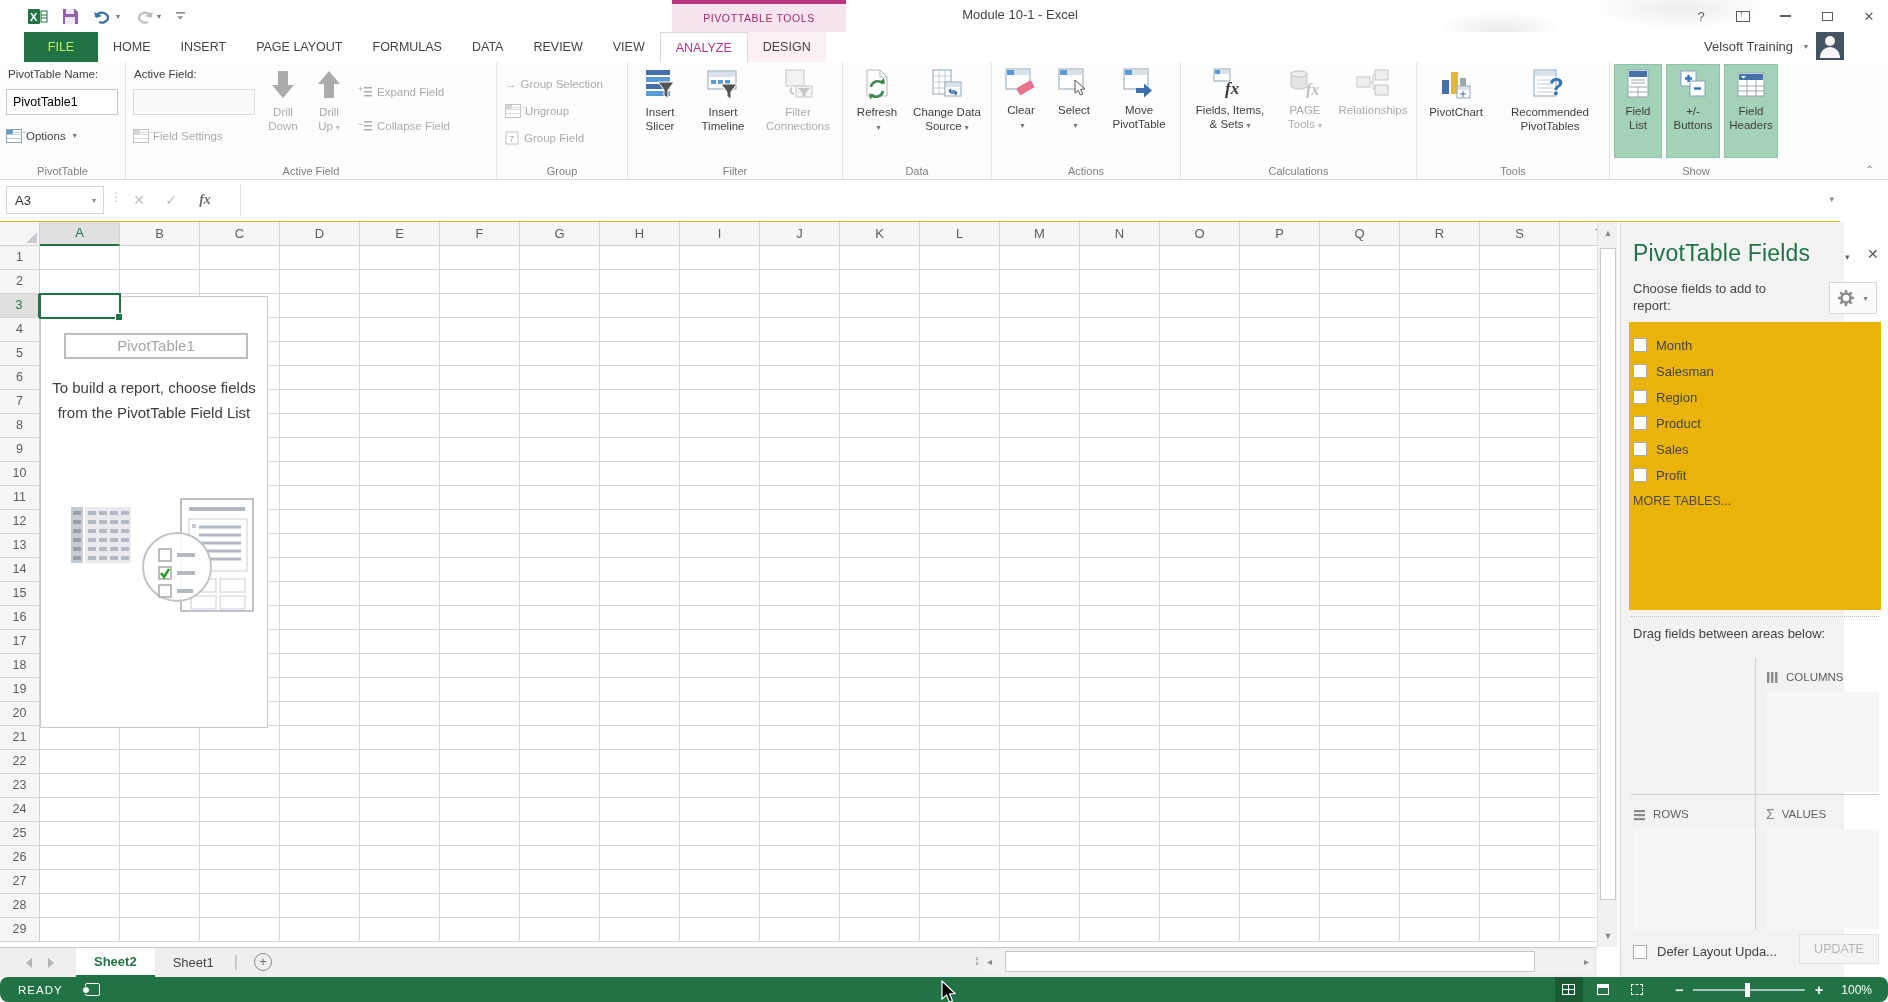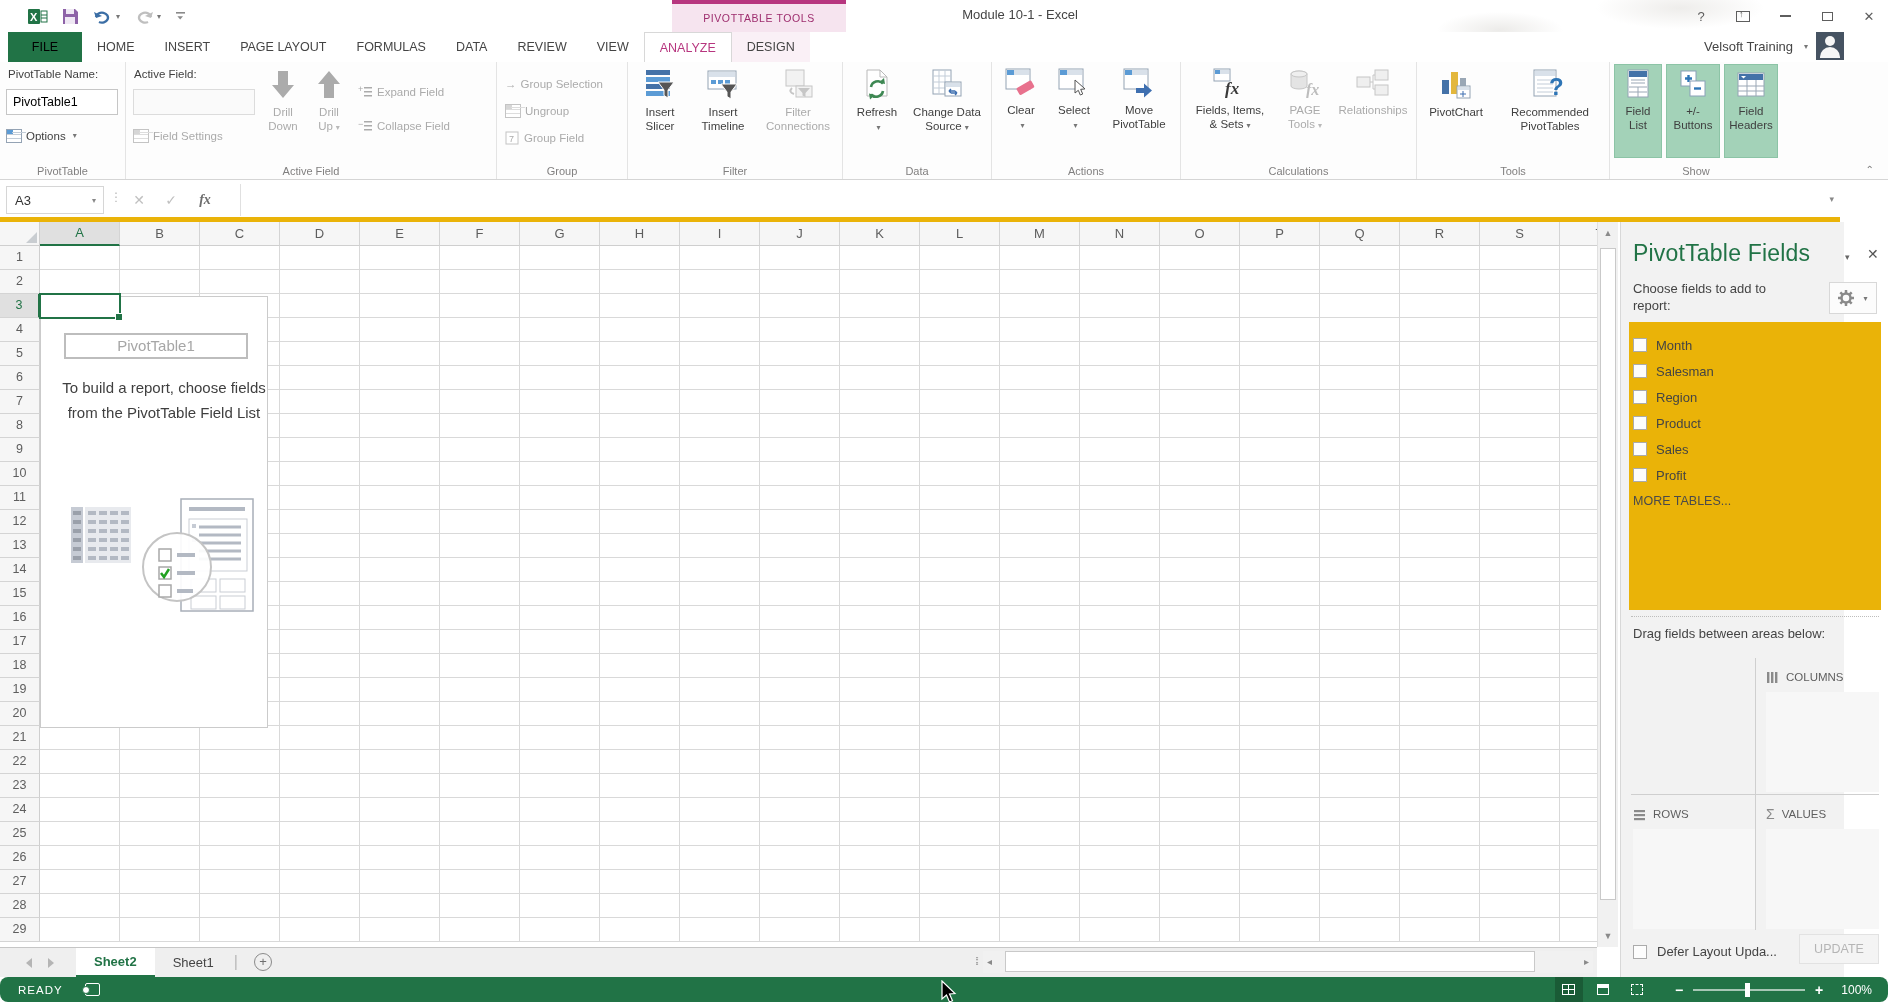--- a/index.html
+++ b/index.html
@@ -31,21 +31,21 @@
   #avatar { width:28px; height:28px; background:#465362; position:relative; }
   #avatar::before { content:""; position:absolute; left:9px; top:4px; width:10px; height:10px;
     border-radius:50%; background:#F6F6F6; }
   #avatar::after { content:""; position:absolute; left:4px; top:15px; width:20px; height:11px;
     border-radius:10px 10px 0 0; background:#F6F6F6; }
 
   
   #tabrow { position:absolute; left:0; top:32px; width:1888px; height:30px; background:#FFFFFF; }
   #tab-strip { display:flex; height:30px; align-items:stretch; }
   .tab { padding:0 15px; font-size:12.5px; color:#444; display:flex; align-items:center; }
-  .tab.file { background:#217346; color:#000000; width:74px; justify-content:center; margin-left:8px; }
+  .tab.file { background:#217346; color:#bef264; width:74px; justify-content:center; margin-left:24px; }
   .ctx-wrap { display:flex; background:#FAF0F6; }
   .tab.ctx-active { background:#FFFFFF; color:#B7367F;
     border:1px solid #D8D8D8; border-bottom:none; }
   .tab.ctx { color:#444; }
 
   
   #ribbon { position:absolute; left:0; top:62px; width:1888px; height:118px; background:#FDFDFD;
     border-bottom:1px solid #D5D5D5; display:flex; }
   .rgroup { position:relative; border-right:1px solid #E4E4E4; flex:none; height:117px; }
   .rg-label { position:absolute; left:0; right:0; bottom:2px; text-align:center;
@@ -66,21 +66,21 @@
   .mini-grid { width:16px; height:14px; border:1px solid #94A3B4; background:#fff; position:relative; flex:none; }
   .mini-grid::before { content:""; position:absolute; left:0; top:0; width:6px; height:4px; background:#5B9BD5; }
   .mini-grid::after { content:""; position:absolute; left:0; top:4px; right:0; height:1px; background:#C3CDD8;
     box-shadow:0 4px 0 #C3CDD8, 5px -2px 0 #C3CDD8; }
   .mini-grid.gray { border-color:#C4C4C4; }
   .mini-grid.gray::before { background:#D6D6D6; }
   .mini-grid.gray::after { background:#DDD; box-shadow:0 4px 0 #DDD, 5px -2px 0 #DDD; }
 
   
   #formulabar { position:absolute; left:0; top:180px; width:1840px; height:42px; background:#FFF;
-    border-bottom:5px solid #eab308; }
+    border-bottom:1px solid #eab308; }
   #namebox { position:absolute; left:6px; top:6px; width:98px; height:28px; background:#FFF;
     border:1px solid #D6D6D6; font-size:13px; color:#333; display:flex; align-items:center; }
   #namebox .nb-text { padding-left:8px; flex:1; }
   #namebox .nb-dd { width:18px; text-align:center; color:#888; font-size:8px; }
   #fb-splitter { position:absolute; left:110px; top:10px; color:#B8B8B8; font-size:12px; }
   .fb-btn { position:absolute; top:6px; width:26px; height:28px; display:flex; align-items:center;
     justify-content:center; font-size:14px; color:#C0C0C0; }
   #fb-fx { color:#6E6E6E; font-style:italic; font-family:"Liberation Serif", serif; font-weight:bold; }
   #fb-input { position:absolute; left:240px; top:4px; right:26px; height:32px; background:#FFF;
     border-left:1px solid #E0E0E0; }
@@ -103,21 +103,21 @@
   .row-hdr.sel { background:#E0E0E0; color:#217346; border-right:2px solid #217346; }
   .row-cells { flex:1; border-bottom:1px solid #D9D9D9;
     background:repeating-linear-gradient(to right, transparent 0 79px, #D9D9D9 79px 80px); }
 
   
   #placeholder { position:absolute; left:40px; top:74px; width:228px; height:432px;
     background:#FFF; border:1px solid #CBCBCB; }
   #ph-titlebox { position:absolute; left:23px; top:36px; width:184px; height:26px;
     border:2px solid #BDBDBD; text-align:center; font-size:15px; color:#A6A6A6; line-height:22px; }
   #ph-text { position:absolute; left:0; top:78px; width:100%; text-align:center;
-    font-size:15px; color:#3F3F3F; line-height:25px;margin-left:10px; }
+    font-size:15px; color:#3F3F3F; line-height:25px; }
   #sel-cell { position:absolute; left:39px; top:71px; width:82px; height:26px;
     border:2px solid #217346; background:#FFF; }
   #sel-cell::after { content:""; position:absolute; right:-4px; bottom:-4px; width:6px; height:6px;
     background:#217346; border:1px solid #FFF; }
 
   
   #vscroll { position:absolute; left:1597px; top:222px; width:21px; height:725px; background:#F1F1F1;
     border-left:1px solid #E0E0E0; }
   .sb-arrow { color:#8A8A8A; font-size:9px; text-align:center; width:100%; }
   #vthumb { position:absolute; left:2px; top:26px; width:16px; height:652px; background:#FFF;

